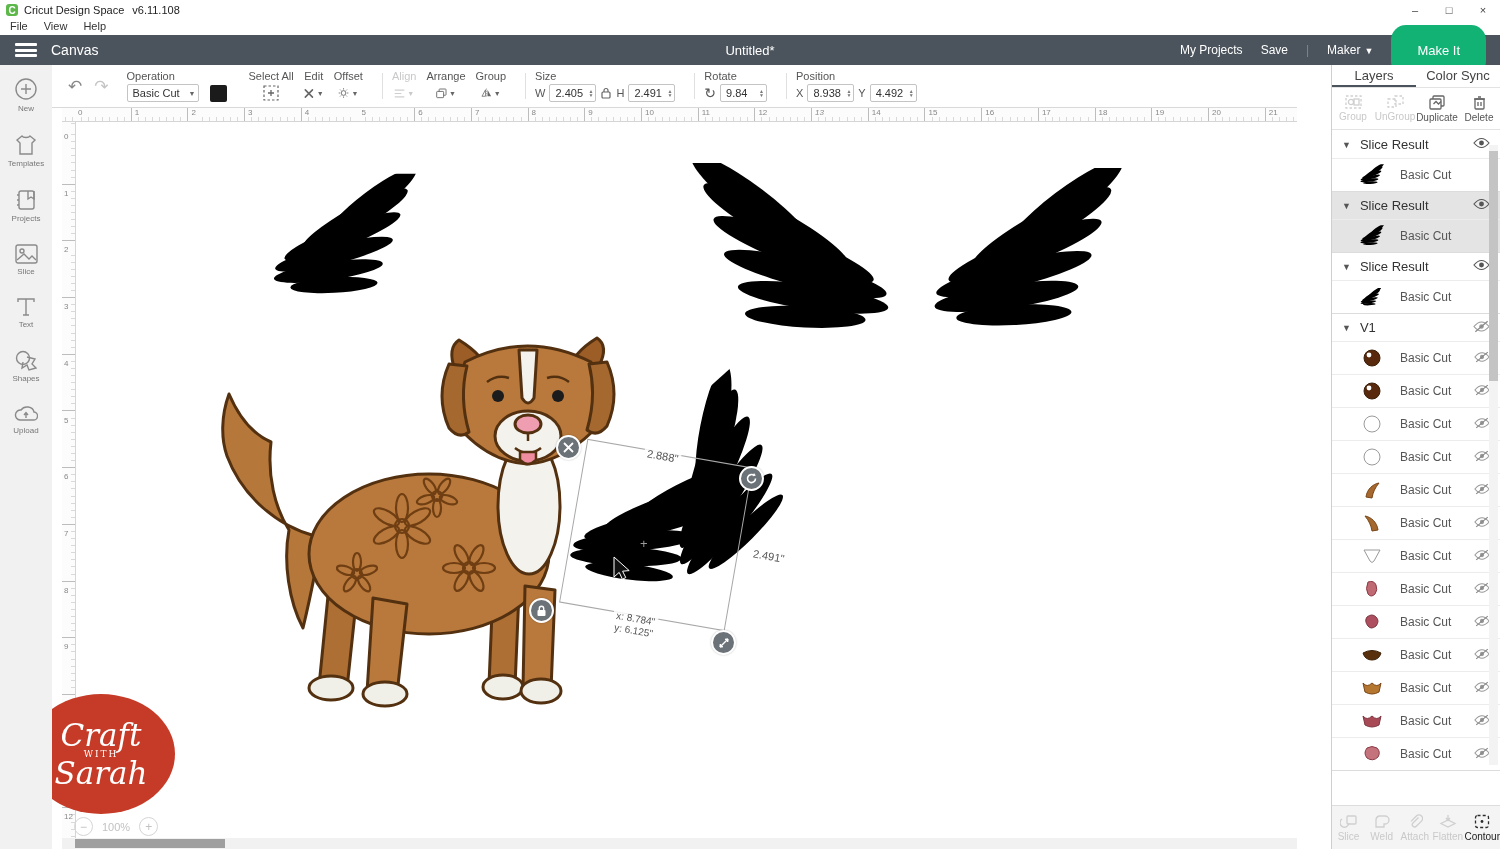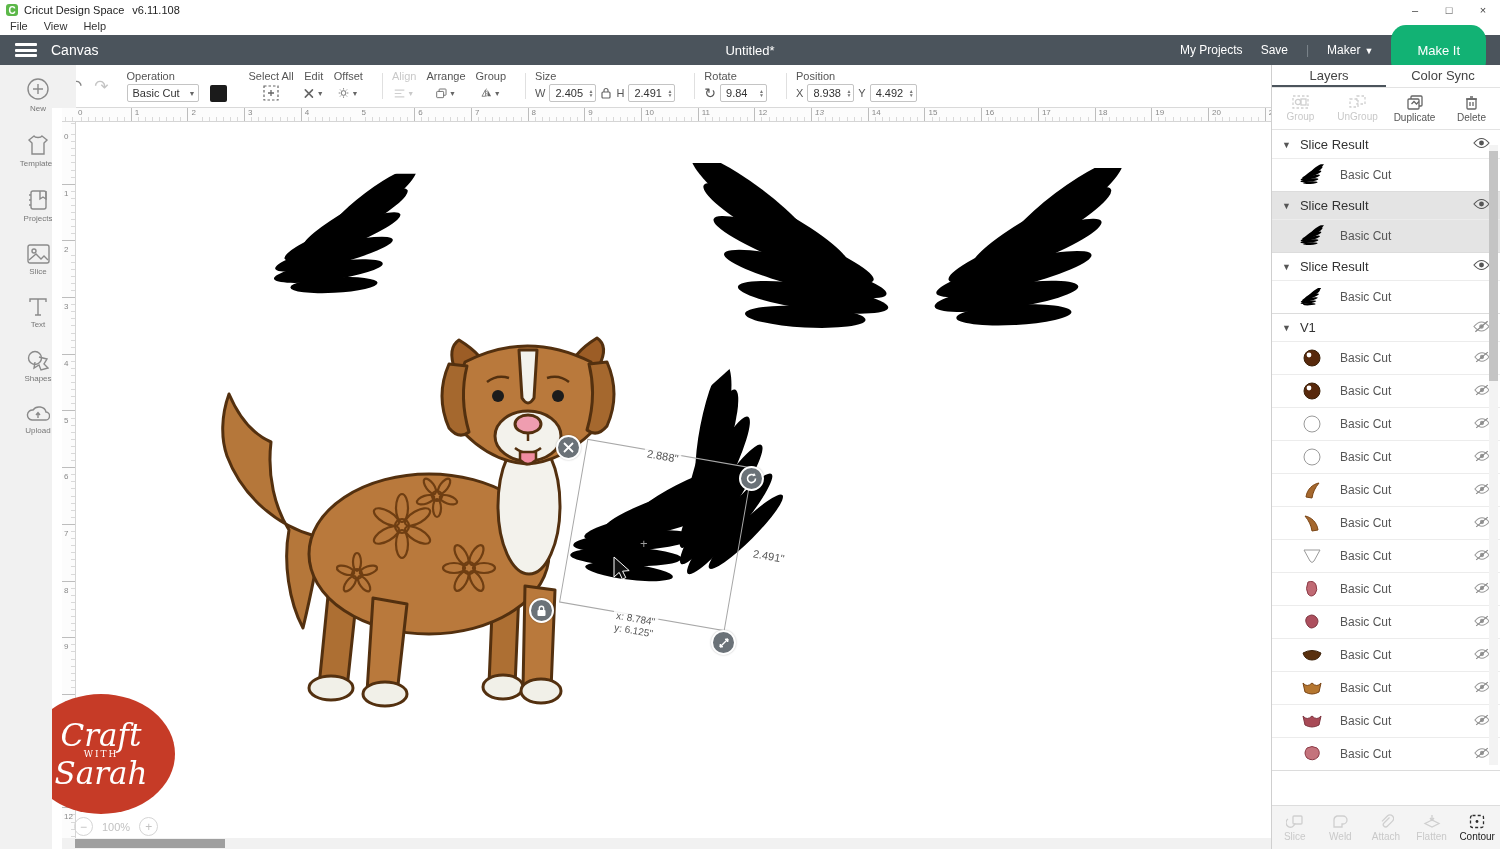--- a/index.html
+++ b/index.html
@@ -40,21 +40,21 @@
   .field .val { min-width:30px; }
   .stepper { display:flex; flex-direction:column; font-size:5px; line-height:4px; color:#777; margin-left:3px; }
   .swatch { width:17px; height:17px; border-radius:2px; margin-left:7px; }
   .vdiv { width:1px; height:26px; background:#e0e0e0; margin:0 9px; }
   .ticon { width:20px; height:18px; display:flex; align-items:center; justify-content:center; }
   .disabled { color:#c9c9c9 !important; }
   .disabled svg * { stroke:#cfcfcf !important; fill:none; }
   .undo-redo { font-size:17px; color:#888; display:flex; gap:12px; margin:0 18px 0 16px; }
 
   
-  #sidebar { position:absolute; top:65px; left:0; width:76px; bottom:0; background:#f1f1f1;
+  #sidebar { position:absolute; top:65px; left:0; width:52px; bottom:0; background:#f1f1f1;
     display:flex; flex-direction:column; align-items:center; padding-top:12px; gap:21px; }
   .sb-item { display:flex; flex-direction:column; align-items:center; gap:3px; color:#777;
     font-size:8px; cursor:pointer; }
   .sb-item svg { stroke:#8a8a8a; fill:none; stroke-width:1.4; }
 
   
   #canvas-wrap { position:absolute; top:108px; left:52px; width:1245px; bottom:0; background:#fff; overflow:hidden; }
   #ruler-top { position:absolute; top:0; left:10px; right:0; height:14px; background:#fcfcfc;
     border-bottom:1px solid #d5d5d5; font-size:8px; color:#888;
     background-image:
@@ -92,21 +92,21 @@
   #hscroll-thumb { position:absolute; left:13px; top:1px; width:150px; height:9px; background:#9f9f9f; cursor:grab; }
 
   
   #watermark { position:absolute; left:-25px; bottom:35px; width:148px; height:120px; background:#c63b27;
     border-radius:50%; color:#fff; text-align:center; font-family:"DejaVu Serif", serif; font-style:italic;
     display:flex; flex-direction:column; justify-content:center; line-height:30px; }
   #watermark .w1 { font-size:31px; } #watermark .w2 { font-size:9px; font-style:normal;
     letter-spacing:2px; text-transform:uppercase; line-height:8px; } #watermark .w3 { font-size:31px; }
 
   
-  #rpanel { position:absolute; top:65px; right:0; width:229px; bottom:0; background:#fff;
+  #rpanel { position:absolute; top:65px; right:0; width:169px; bottom:0; background:#fff;
     border-left:1px solid #cfcfcf; font-size:12px; }
   #rtabs { display:flex; height:23px; border-bottom:1px solid #e3e3e3; }
   .rtab { flex:1; text-align:center; font-size:13px; color:#444; padding-top:3px; cursor:pointer; }
   .rtab.active { border-bottom:2px solid #4b545c; }
   #ractions { display:flex; height:42px; align-items:center; border-bottom:1px solid #e3e3e3; }
   .ract { flex:1; display:flex; flex-direction:column; align-items:center; gap:2px; font-size:10px;
     color:#555; cursor:pointer; }
   .ract svg { stroke:#666; fill:none; stroke-width:1.3; }
   .ract.disabled, .ract.disabled svg * { color:#c7c7c7; stroke:#d0d0d0; }
   #llist { position:absolute; top:66px; left:0; right:0; height:706px; overflow:hidden; }

